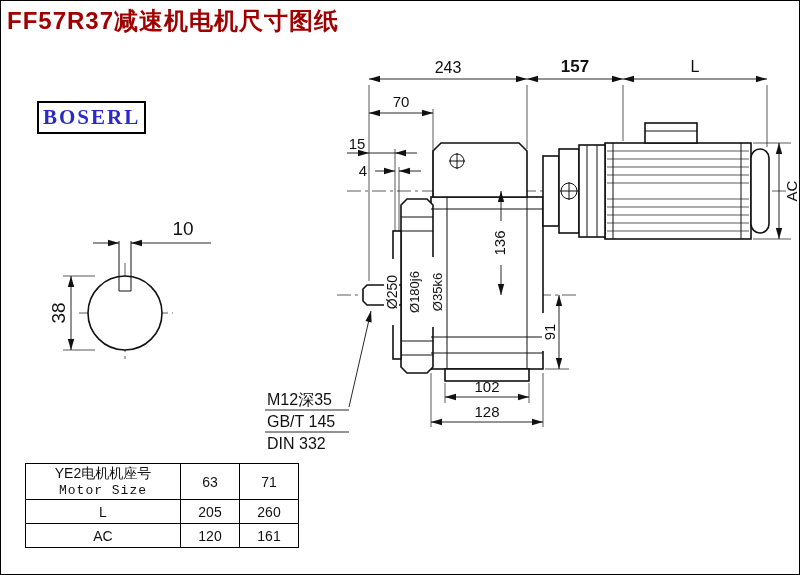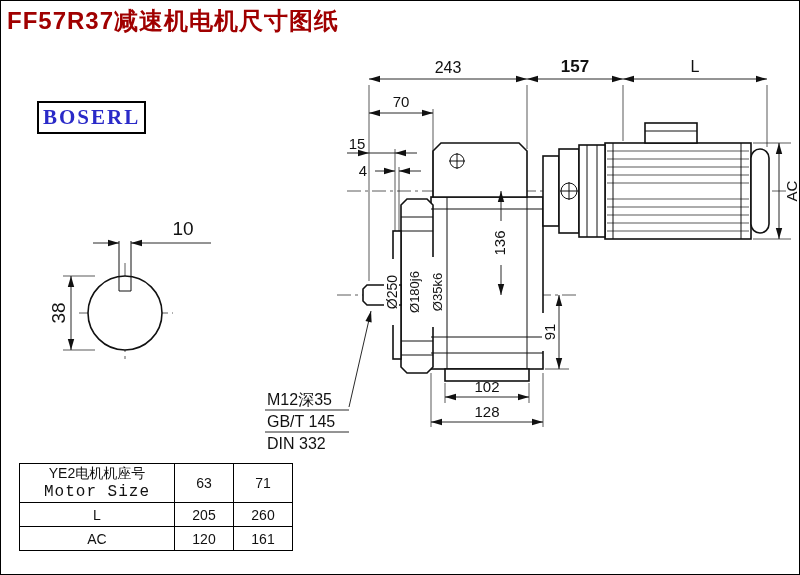--- a/index.html
+++ b/index.html
@@ -6,27 +6,27 @@
   #page{position:relative;width:800px;height:575px;background:#fff;border:1px solid #000;
         box-sizing:border-box;overflow:hidden;font-family:"Liberation Sans",sans-serif;}
   #title{position:absolute;left:6px;top:4px;font-size:24px;font-weight:bold;color:#a00000;
          letter-spacing:1px;white-space:nowrap;}
   #brand{position:absolute;left:36px;top:100px;border:2px solid #000;padding:2px 4px;
          font-family:"Liberation Serif",serif;font-weight:bold;font-size:21px;color:#2a2ac8;
          letter-spacing:2px;background:#fff;}
   svg{position:absolute;left:0;top:0;}
   svg text{font-family:"Liberation Sans",sans-serif;fill:#111;}
   marker{overflow:visible;}
-  #size-table{position:absolute;left:18px;top:462px;border-collapse:collapse;background:#fff;}
+  #size-table{position:absolute;left:24px;top:462px;border-collapse:collapse;background:#fff;}
   #size-table td,#size-table th{border:1px solid #000;text-align:center;vertical-align:middle;
          font-size:14px;font-weight:normal;color:#111;padding:1px 4px;}
   #size-table th{width:146px;}
   #size-table td.val{width:50px;}
   #size-table tr.small td, #size-table tr.small th{height:21px;}
-  .hdr-line2{font-family:"Liberation Mono",monospace;font-size:16px;letter-spacing:1px;}
+  .hdr-line2{font-family:"Liberation Mono",monospace;font-size:13px;letter-spacing:1px;}
 </style>
 </head>
 <body>
 
 <div id="page">
 
   <div id="title">FF57R37减速机电机尺寸图纸</div>
   <div id="brand"><span>BOSERL</span></div>
 
   <svg width="800" height="575" viewBox="0 0 800 575">

